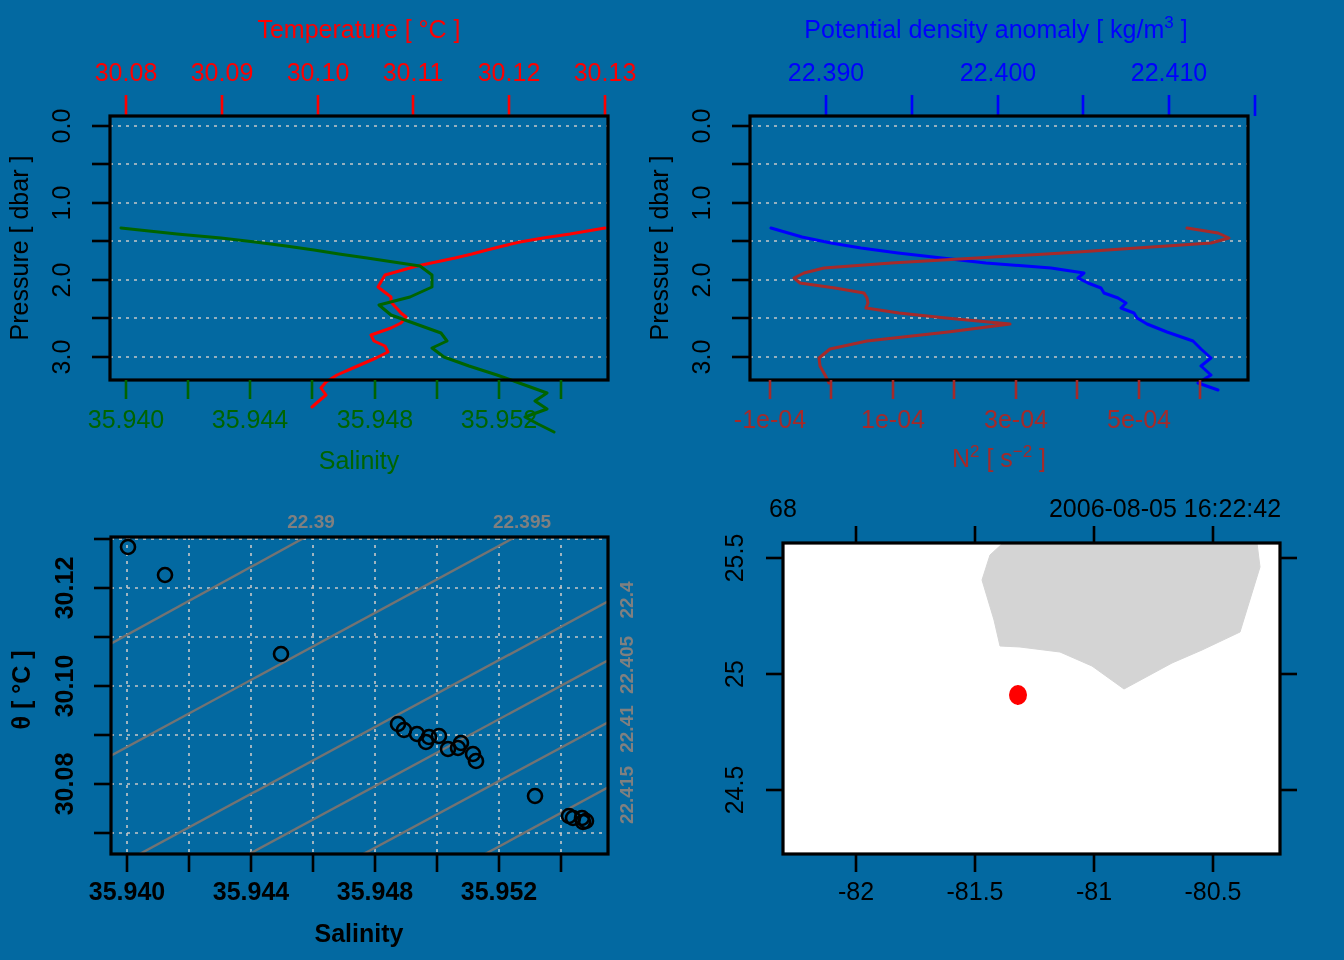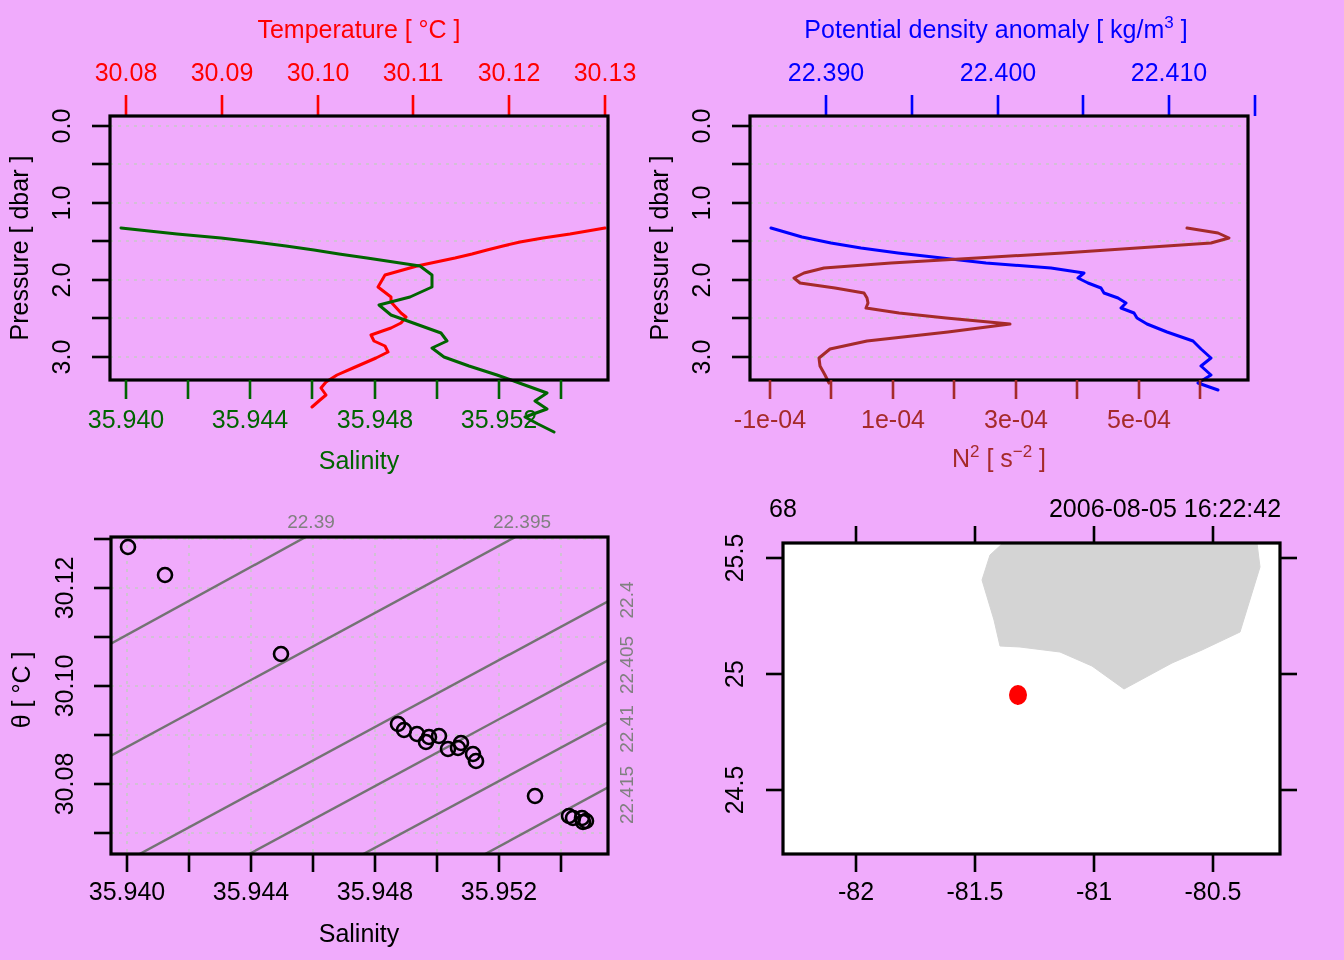--- a/index.html
+++ b/index.html
@@ -10,30 +10,30 @@
   body {
     width: 1344px;
     height: 960px;
     font-family: "Liberation Sans", sans-serif;
     overflow: hidden;
   }
   #figure {
     position: relative;
     width: 1344px;
     height: 960px;
-    background: #f0abfc;
+    background: #0369a1;
   }
   .panel {
     position: absolute;
     width: 672px;
     height: 480px;
   }
   #panel-tl { left: 0;   top: 0; }
   #panel-tr { left: 640px; top: 0; }
-  #panel-bl { left: 0;   top: 480px; }
+  #panel-bl { left: 0;   top: 480px; font-weight: bold; }
   #panel-br { left: 672px; top: 480px; }
 
   .panel svg {
     display: block;
     width: 672px;
     height: 480px;
   }
   text {
     font-family: "Liberation Sans", sans-serif;
     fill: #000000;

